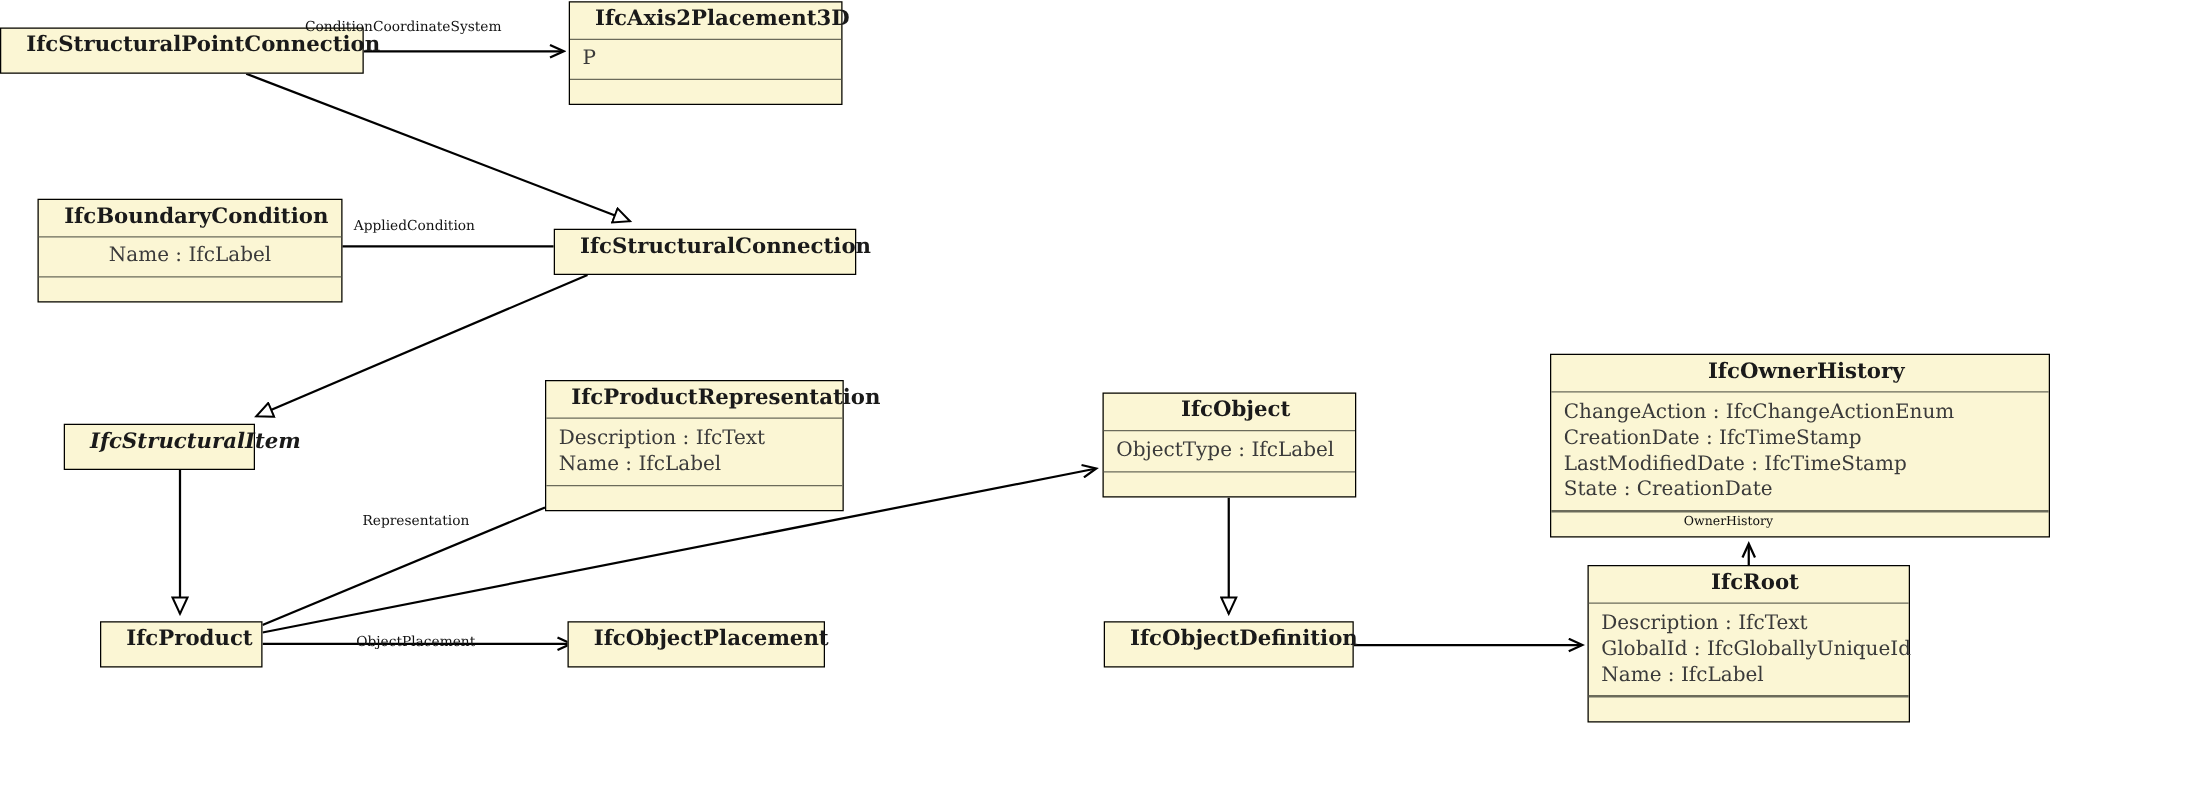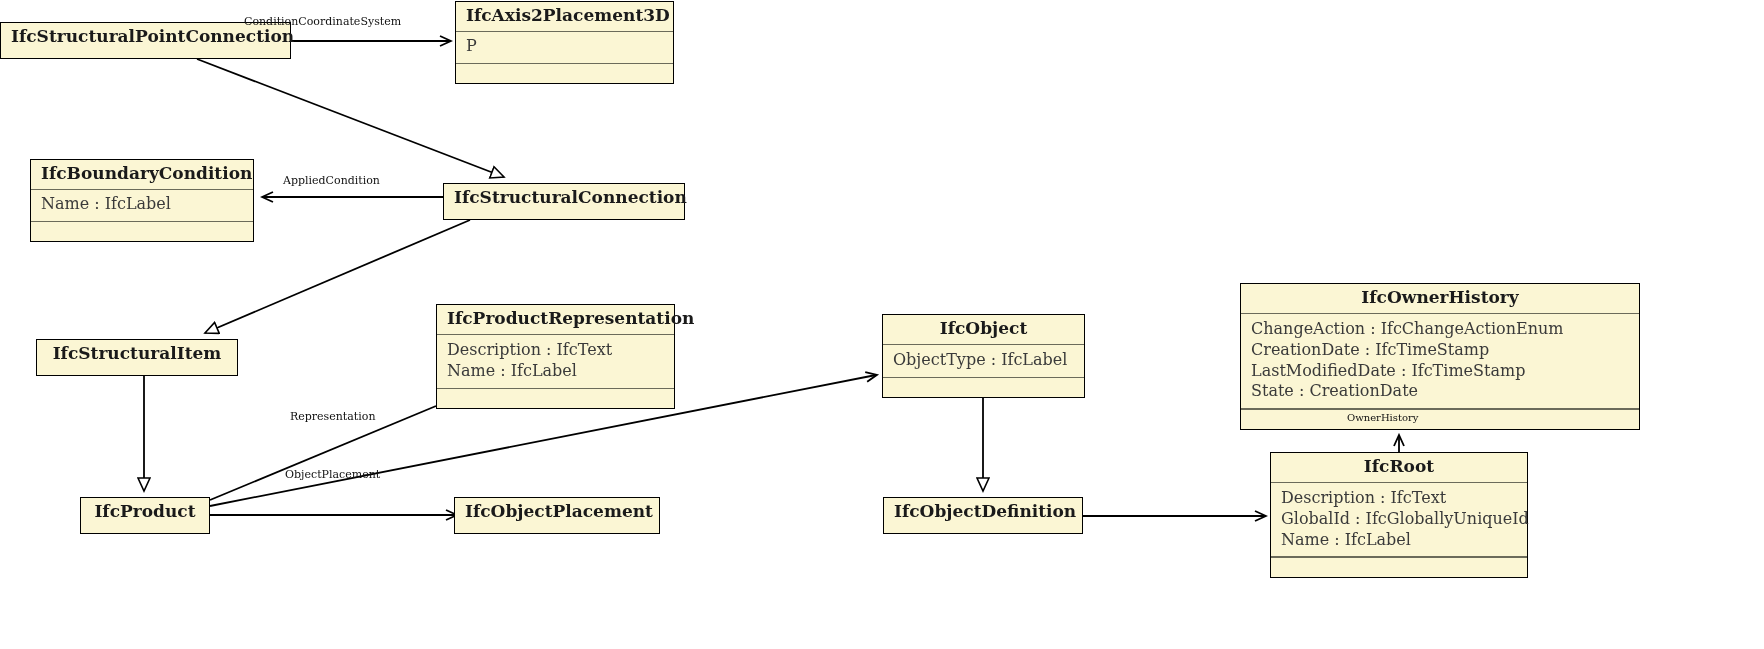--- a/index.html
+++ b/index.html
@@ -32,20 +32,21 @@
     flex-direction: column;
   }
   .uml-name {
     font-weight: bold;
     text-align: center;
     font-size: 17px;
     color: #1a1a1a;
     padding: 4px 10px 5px 10px;
     line-height: 1.15;
     white-space: nowrap;
+    margin-left: 10px;
   }
   .uml-sep {
     height: 1.4px;
     background: #6b6b5a;
     width: 100%;
   }
   .uml-attrs {
     padding: 5px 10px 6px 10px;
     font-size: 16px;
     color: #3a3a3a;
@@ -138,35 +139,35 @@
   <div class="uml-class" style="left:455px; top:1px; width:219px; height:83px;">
     <div class="uml-name">IfcAxis2Placement3D</div>
     <div class="uml-sep"></div>
     <div class="uml-attrs">
       <div class="uml-attr">P</div>
     </div>
     <div class="uml-sep"></div>
     <div class="uml-ops"></div>
   </div>
 
-  <div class="uml-class" style="left:30px; top:159px; width:224px; height:83px;">
+  <div class="uml-class" style="left:30px; top:159px; width:244px; height:83px;align-items:center;">
     <div class="uml-name">IfcBoundaryCondition</div>
     <div class="uml-sep"></div>
     <div class="uml-attrs">
       <div class="uml-attr">Name : IfcLabel</div>
     </div>
     <div class="uml-sep"></div>
     <div class="uml-ops"></div>
   </div>
 
   <div class="uml-class" style="left:443px; top:183px; width:242px; height:37px;">
     <div class="uml-name">IfcStructuralConnection</div>
   </div>
 
-  <div class="uml-class" style="left:36px; top:339px; width:202px; height:37px;">
+  <div class="uml-class" style="left:51px; top:339px; width:153px; height:37px;font-style:italic;">
     <div class="uml-name">IfcStructuralItem</div>
   </div>
 
   <div class="uml-class" style="left:436px; top:304px; width:239px; height:105px;">
     <div class="uml-name">IfcProductRepresentation</div>
     <div class="uml-sep"></div>
     <div class="uml-attrs">
       <div class="uml-attr">Description : IfcText</div>
       <div class="uml-attr">Name : IfcLabel</div>
     </div>
@@ -220,17 +221,17 @@
     <div class="uml-sep"></div>
     <div class="uml-ops"></div>
   </div>
 
   <div class="edge-label" style="left:244px; top:16px;">ConditionCoordinateSystem</div>
 
   <div class="edge-label" style="left:283px; top:175px;">AppliedCondition</div>
 
   <div class="edge-label" style="left:290px; top:411px;">Representation</div>
 
-  <div class="edge-label" style="left:285px; top:469px;">ObjectPlacement</div>
+  <div class="edge-label" style="left:285px; top:508px;">ObjectPlacement</div>
 
   <div class="edge-label" style="left:1347px; top:413px; font-size:10px;">OwnerHistory</div>
 
 </div>
 
 </body></html>

